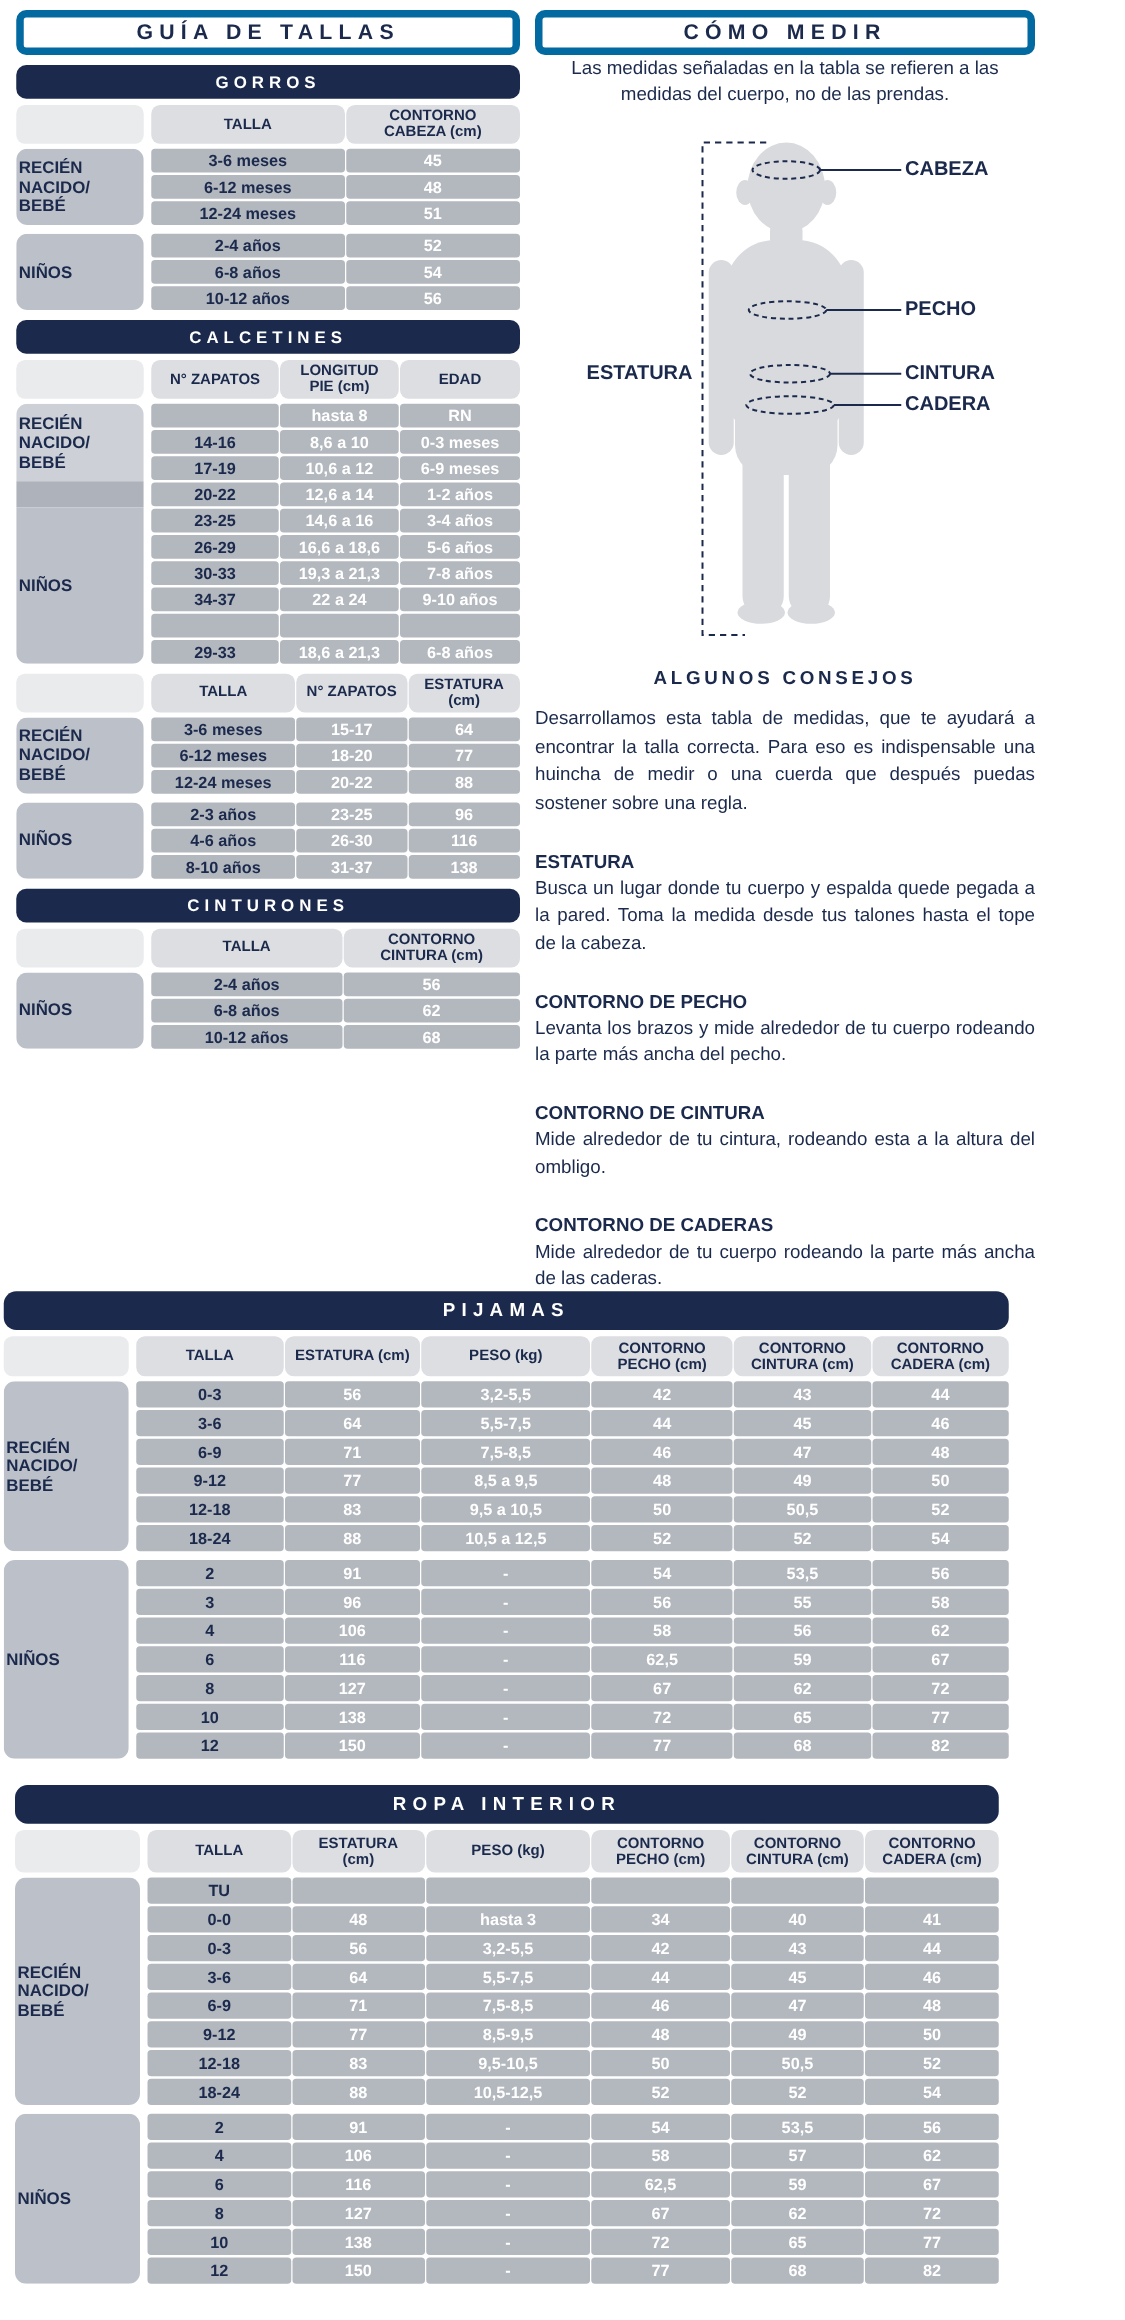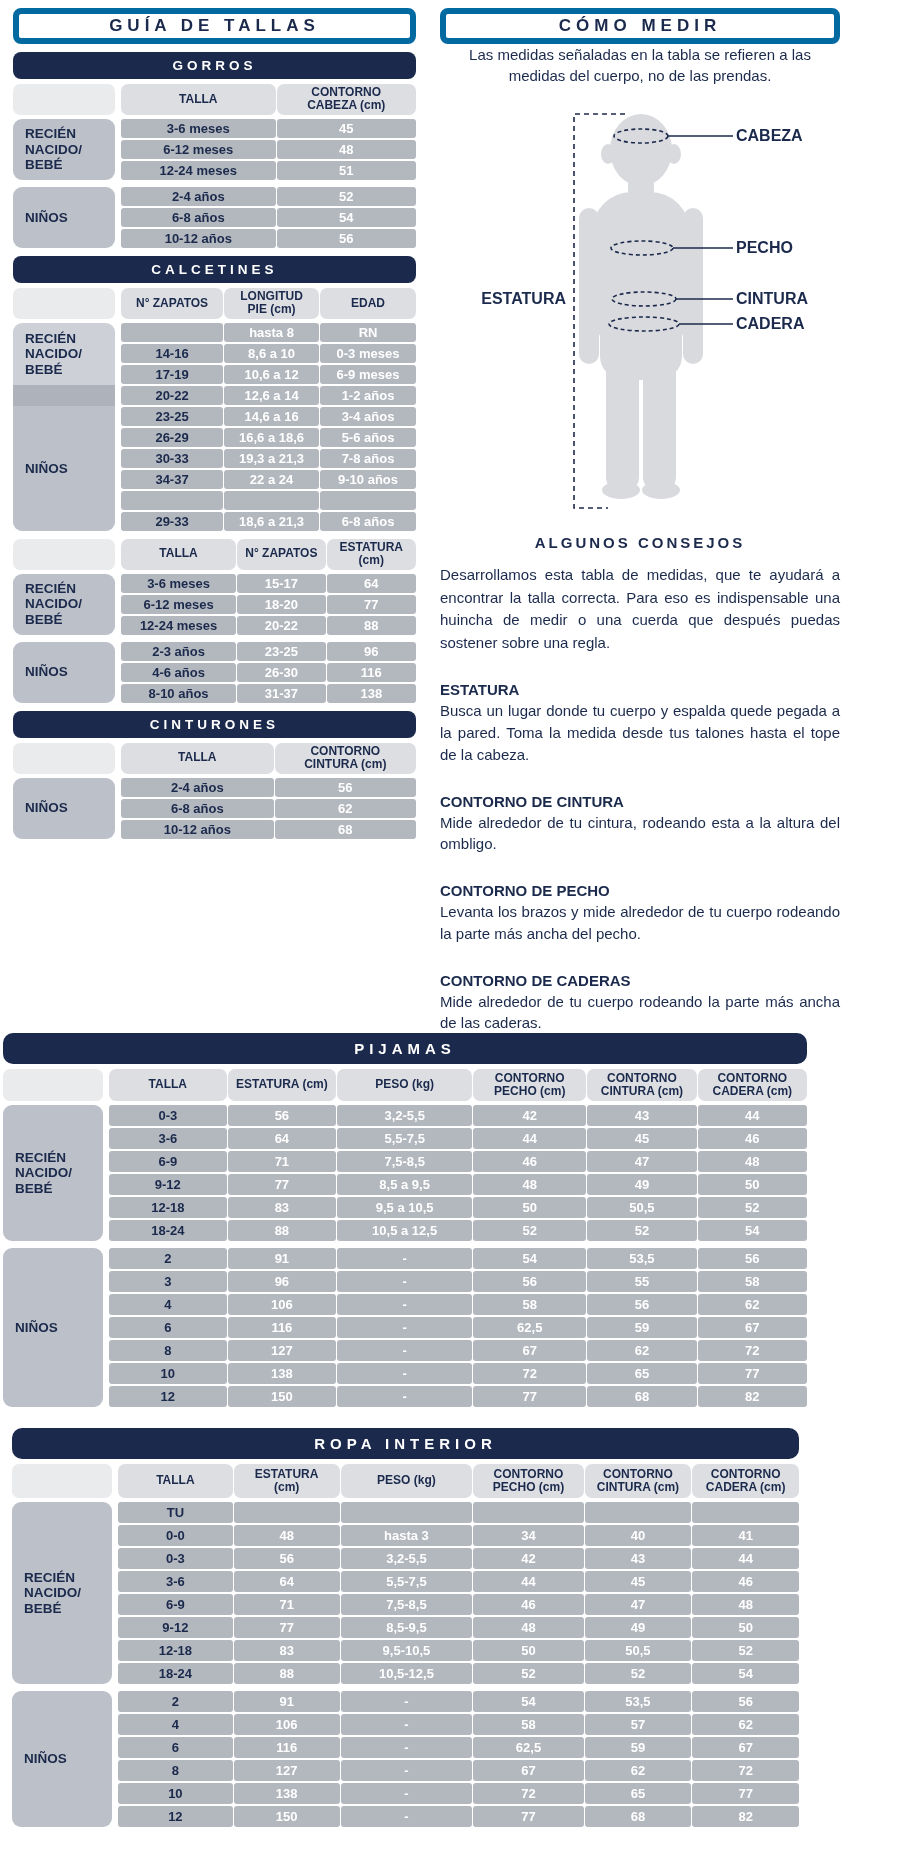--- a/index.html
+++ b/index.html
@@ -1,20 +1,20 @@
 <!DOCTYPE html>
 <html><head>
 <meta charset="utf-8">
 <style>
   *{margin:0;padding:0;box-sizing:border-box}
   html,body{background:#fff}
   body{width:900px;height:1856px;position:relative;font-family:"Liberation Sans",sans-serif;color:#1b2a4c}
 
   .left-col{position:absolute;left:13px;top:8px;width:403px}
-  .right-col{position:absolute;left:440px;top:8px;width:400px}
+  .right-col{position:absolute;left:428px;top:8px;width:400px}
   .full-1{position:absolute;left:3px;top:1025px;width:804px}
   .full-2{position:absolute;left:12px;top:1420px;width:787px}
 
   .title-box{height:36px;border:6px solid #0369a1;border-radius:8px;display:flex;align-items:center;justify-content:center;
     font-weight:bold;font-size:17px;letter-spacing:5px;color:#1b2a4c;background:#fff}
 
   .tbl{margin-top:8px}
   .sec-bar{height:27px;background:#1b2a4c;border-radius:8px;color:#fff;font-weight:bold;font-size:13.5px;letter-spacing:4px;
     display:flex;align-items:center;justify-content:center;margin-bottom:5px}
   .full .sec-bar{height:31px;font-size:15px;letter-spacing:5px;border-radius:10px;margin-bottom:5px}
@@ -25,21 +25,21 @@
   .hblank{background:#eaebed;border-radius:7px}
   .hcell{background:#dcdee2;border-radius:7px;display:flex;align-items:center;justify-content:center;text-align:center;
     font-weight:bold;font-size:12px;line-height:1.12;white-space:pre-line;min-height:var(--head-h,26px);padding:2px 1px;color:#1b2a4c}
   .tgroup{margin-bottom:7px}
   .rows{display:flex;flex-direction:column;gap:2px}
   .trow{height:var(--row-h,19px)}
   .cell{background:#b3b7be;border-radius:3px;display:flex;align-items:center;justify-content:center;
     font-weight:bold;font-size:13px;color:#fff}
   .cell.c0{color:#1b2a4c}
   .glabel{display:flex;flex-direction:column;border-radius:9px;overflow:hidden}
-  .gseg{display:flex;align-items:center;padding-left:12px;font-weight:bold;font-size:13.5px;line-height:1.15;white-space:pre-line;color:#1b2a4c}
+  .gseg{display:flex;align-items:center;padding-left:2px;font-weight:bold;font-size:13.5px;line-height:1.15;white-space:pre-line;color:#1b2a4c}
   .seg-mid{background:#bcc0c8}.seg-light{background:#cdd1d7}.seg-dark{background:#aeb2ba}
 
   .intro{margin-top:1px;text-align:center;font-size:15px;line-height:1.38}
   .diagram{position:relative;height:410px;margin-top:14px}
   .dlabel{position:absolute;font-weight:bold;font-size:16px;color:#1b2a4c;white-space:nowrap}
   .consejos{text-align:center;font-size:15px;font-weight:bold;letter-spacing:3px;margin-top:24px}
   .para{font-size:15px;line-height:1.5;text-align:justify;margin-top:13px}
   .tip{margin-top:27px}
   .tip h4{font-size:15px;font-weight:bold;margin-bottom:2px}
   .tip p{font-size:15px;line-height:1.45;text-align:justify}
@@ -302,26 +302,26 @@
   </div>
 
   <h3 class="consejos">ALGUNOS CONSEJOS</h3>
   <p class="para">Desarrollamos esta tabla de medidas, que te ayudará a encontrar la talla correcta. Para eso es indispensable una huincha de medir o una cuerda que después puedas sostener sobre una regla.</p>
 
   <div class="tip">
     <h4>ESTATURA</h4>
     <p>Busca un lugar donde tu cuerpo y espalda quede pegada a la pared. Toma la medida desde tus talones hasta el tope de la cabeza.</p>
   </div>
   <div class="tip">
+    <h4>CONTORNO DE PECHO</h4>
+    <p>Levanta los brazos y mide alrededor de tu cuerpo rodeando la parte más ancha del pecho.</p>
+  </div>
+  <div class="tip">
     <h4>CONTORNO DE CINTURA</h4>
     <p>Mide alrededor de tu cintura, rodeando esta a la altura del ombligo.</p>
-  </div>
-  <div class="tip">
-    <h4>CONTORNO DE PECHO</h4>
-    <p>Levanta los brazos y mide alrededor de tu cuerpo rodeando la parte más ancha del pecho.</p>
   </div>
   <div class="tip">
     <h4>CONTORNO DE CADERAS</h4>
     <p>Mide alrededor de tu cuerpo rodeando la parte más ancha de las caderas.</p>
   </div>
 </div>
 
 <div class="full-1 tbl full" style="--label-w: 100px; --data-cols: 128fr 118fr 147fr 123fr 119fr 119fr; --row-h: 21px; --head-h: 32px;">
     <div class="sec-bar">PIJAMAS</div>
     <div class="hrow">

